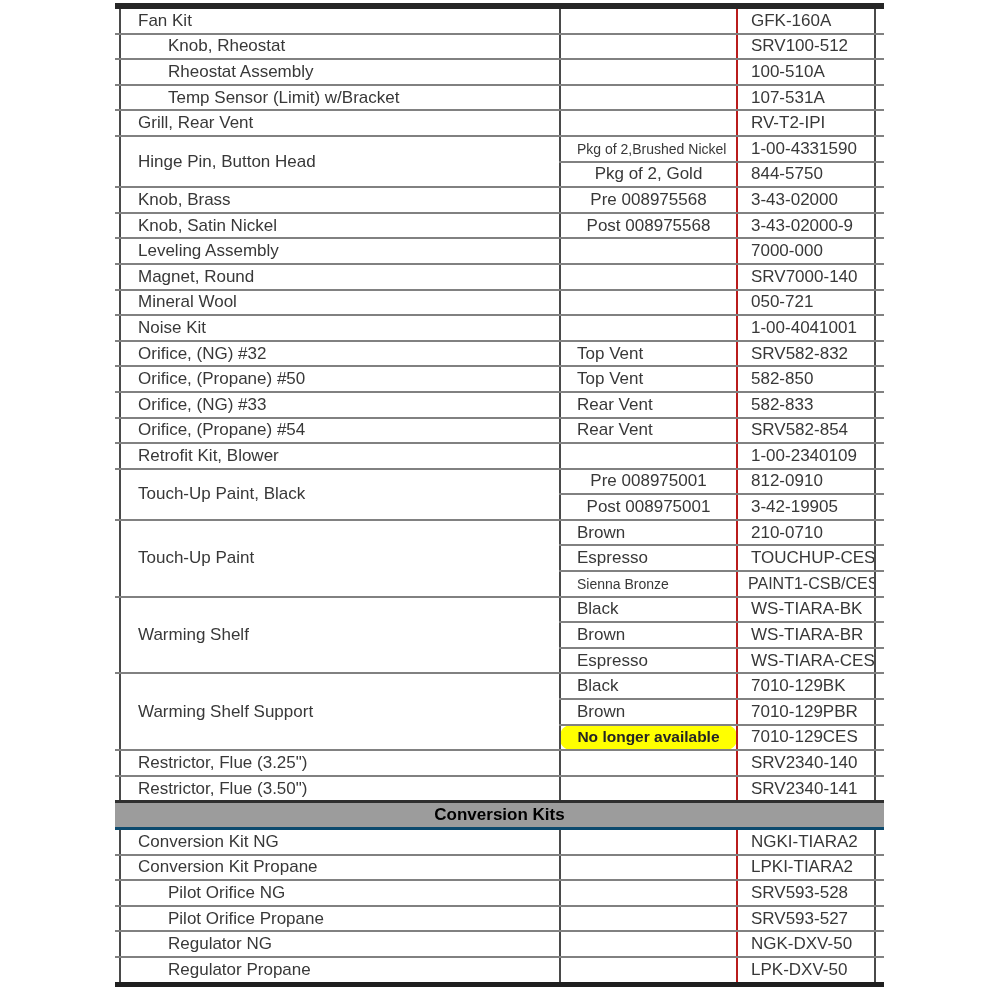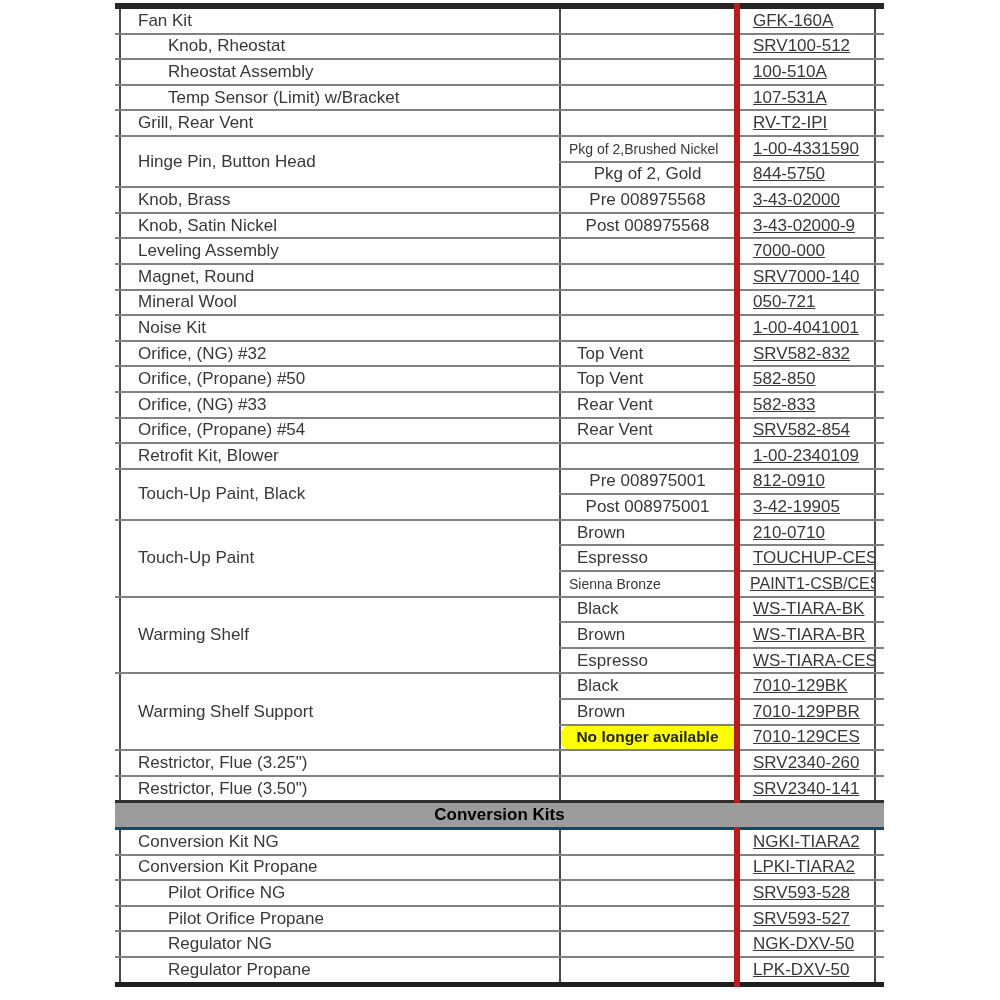--- a/index.html
+++ b/index.html
@@ -41,27 +41,26 @@
   td.name {
     border-left: 2px solid #4a4a4a;
     padding-left: 17px;
   }
   td.name.indent { padding-left: 47px; }
   td.desc {
     border-left: 2px solid #4a4a4a;
     padding-left: 16px;
   }
   td.part {
-    border-left: 6px solid #b91c1c;
+    border-left: 2px solid #b91c1c;
     border-right: 2px solid #4a4a4a;
     padding-left: 13px;
-    text-decoration: underline;
   }
   td.center { text-align: center; padding-left: 0; margin-left: 10px; }
-  td.small { font-size: 14px; padding-left: 8px; }
+  td.small { font-size: 14px; }
   td.part.small { font-size: 16px; padding-left: 10px; }
   td.highlight {
     background: #ffff00;
     font-weight: bold;
     text-align: center;
     padding-left: 0;
     color: #242424;
     font-size: 15.5px;
     border-radius: 11px;
   }
@@ -272,21 +271,21 @@
         </tr>
         <tr>
           <td class="desc highlight center">No longer available</td>
           <td class="part">7010-129CES</td>
           <td class="stub-right"></td>
         </tr>
         <tr>
           <td class="stub-left" rowspan="1"></td>
           <td class="name" rowspan="1">Restrictor, Flue (3.25")</td>
           <td class="desc"></td>
-          <td class="part">SRV2340-260</td>
+          <td class="part">SRV2340-140</td>
           <td class="stub-right"></td>
         </tr>
         <tr>
           <td class="stub-left" rowspan="1"></td>
           <td class="name" rowspan="1">Restrictor, Flue (3.50")</td>
           <td class="desc"></td>
           <td class="part">SRV2340-141</td>
           <td class="stub-right"></td>
         </tr>
         <tr>

